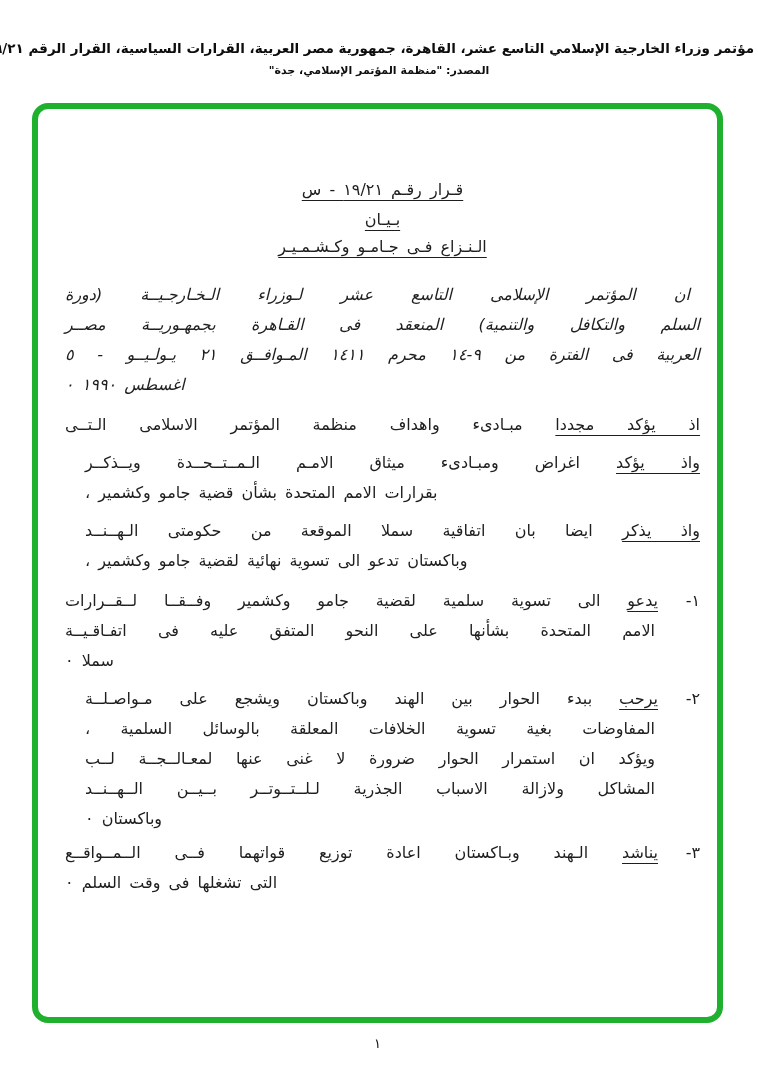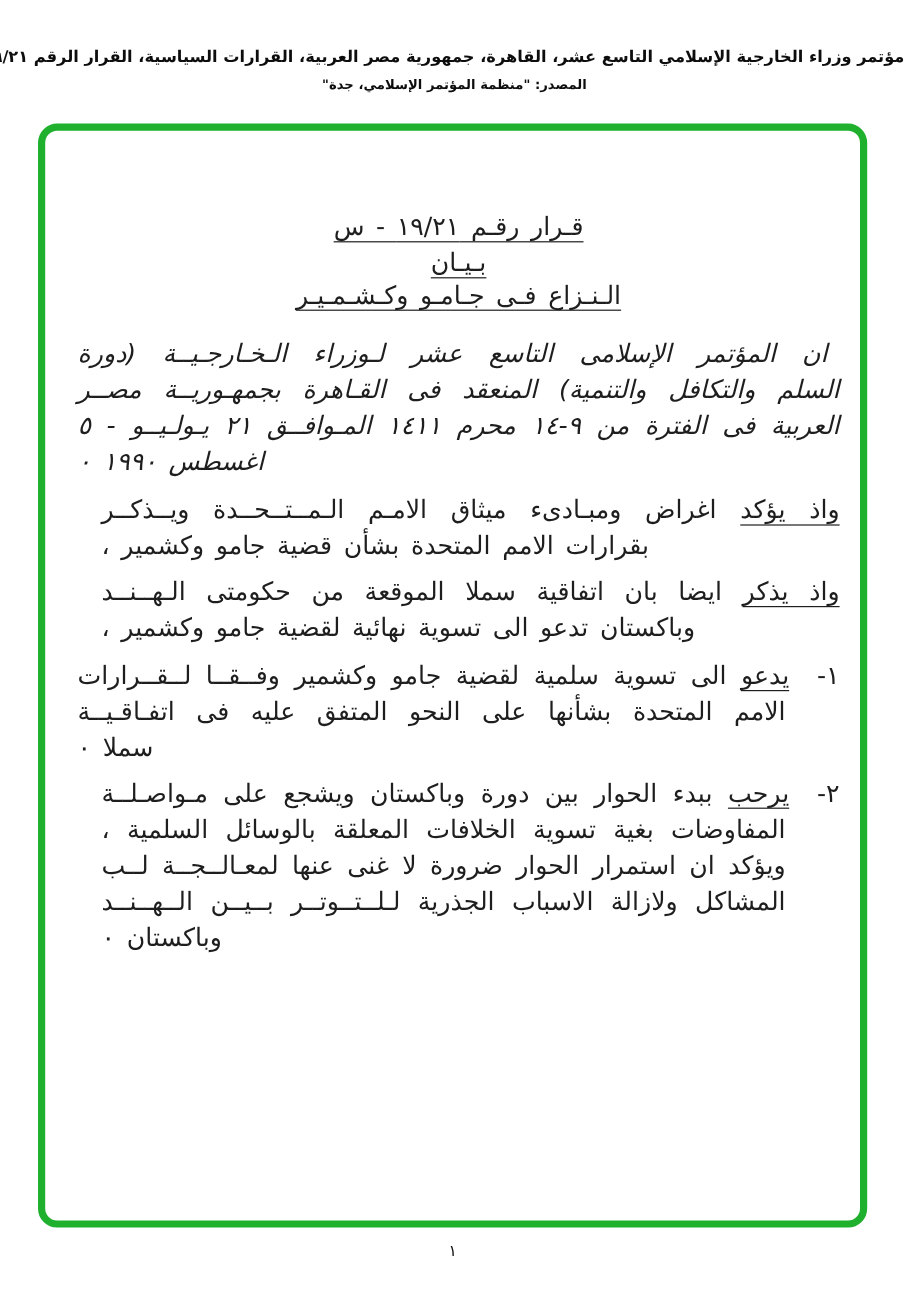--- a/index.html
+++ b/index.html
@@ -19,21 +19,21 @@
     text-align:center; font-size:11px; font-weight:bold; color:#0d0d0d;
   }
   
   .frame {
     position:absolute; left:32px; top:103px; width:691px; height:920px;
     border:6px solid #1fb12e; border-radius:16px; background:transparent;
   }
   
   .content {
     position:absolute; top:176px; right:58px; width:635px;
-    font-size:21px; line-height:30px; word-spacing:3px; color:#1e1e1e;
+    font-size:16px; line-height:30px; word-spacing:3px; color:#1e1e1e;
   }
   .title { text-align:center; line-height:27px; }
   .title .t { text-decoration:underline; text-underline-offset:5px; text-decoration-thickness:1.2px; }
   .t1 { margin-bottom:3px; }
   .line { text-align:left; }
   .j { text-align:justify; text-align-last:justify; }
   .ind { text-indent:10px; }
   .u { text-decoration:underline; text-underline-offset:5px; text-decoration-thickness:1.2px; }
   .num { display:inline-block; width:42px; }
   .cont { padding-right:45px; }
@@ -70,44 +70,49 @@
     </div>
 
     <div class="para mt20">
       <div class="line j ind">ان المؤتمر الإسلامى التاسع عشر لـوزراء الـخـارجـيــة (دورة</div>
       <div class="line j">السلم والتكافل والتنمية) المنعقد فى القـاهرة بجمهـوريــة مصــر</div>
       <div class="line j">العربية فى الفترة من ٩-١٤ محرم ١٤١١ المـوافــق ٢١ يـولـيــو - ٥</div>
       <div class="line pr295">اغسطس ١٩٩٠ ٠</div>
     </div>
 
     <div class="para mt10">
+      <div class="line j"><span class="u">اذ يؤكد مجددا</span> <span>مبـادىء واهداف منظمة المؤتمر الاسلامى الـتــى</span></div>
     </div>
 
     <div class="para mt8">
       <div class="line j"><span class="u">واذ يؤكد</span> <span>اغراض ومبـادىء ميثاق الامـم الـمــتــحــدة ويــذكــر</span></div>
       <div class="line">بقرارات الامم المتحدة بشأن قضية جامو وكشمير ،</div>
     </div>
 
     <div class="para mt8">
       <div class="line j"><span class="u">واذ يذكر</span> <span>ايضا بان اتفاقية سملا الموقعة من حكومتى الـهــنــد</span></div>
       <div class="line">وباكستان تدعو الى تسوية نهائية لقضية جامو وكشمير ،</div>
     </div>
 
     <div class="para mt10">
       <div class="line j"><span class="num">١-</span><span class="u">يدعو</span> <span>الى تسوية سلمية لقضية جامو وكشمير وفــقــا لــقــرارات</span></div>
       <div class="line j cont">الامم المتحدة بشأنها على النحو المتفق عليه فى اتفـاقـيــة</div>
       <div class="line pr78">سملا ٠</div>
     </div>
 
     <div class="para mt8">
-      <div class="line j"><span class="num">٢-</span><span class="u">يرحب</span> <span>ببدء الحوار بين دورة وباكستان ويشجع على مـواصـلــة</span></div>
+      <div class="line j"><span class="num">٢-</span><span class="u">يرحب</span> <span>ببدء الحوار بين الهند وباكستان ويشجع على مـواصـلــة</span></div>
       <div class="line j cont">المفاوضات بغية تسوية الخلافات المعلقة بالوسائل السلمية ،</div>
       <div class="line j cont">ويؤكد ان استمرار الحوار ضرورة لا غنى عنها لمعـالــجــة لــب</div>
       <div class="line j cont">المشاكل ولازالة الاسباب الجذرية لـلــتــوتــر بــيــن الــهــنــد</div>
       <div class="line pr60">وباكستان ٠</div>
     </div>
 
+    <div class="para mt4">
+      <div class="line j"><span class="num">٣-</span><span class="u">يناشد</span> <span>الـهند وبـاكستان اعادة توزيع قواتهما فــى الــمــواقــع</span></div>
+      <div class="line pr205">التى تشغلها فى وقت السلم ٠</div>
+    </div>
 
   </div>
 
   <div class="pagenum">١</div>
 
 </div>
 
 </body></html>

